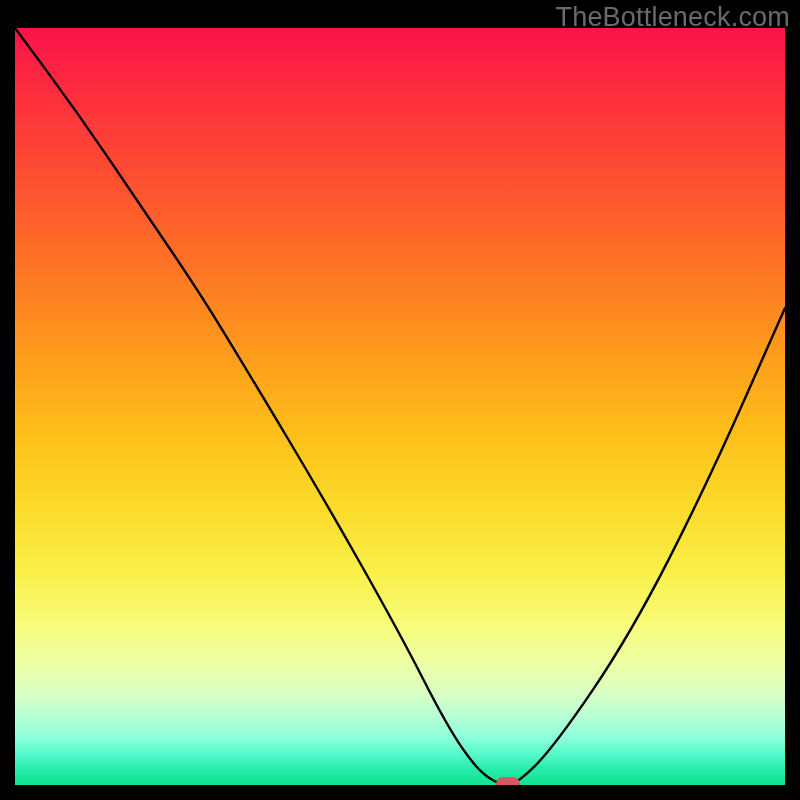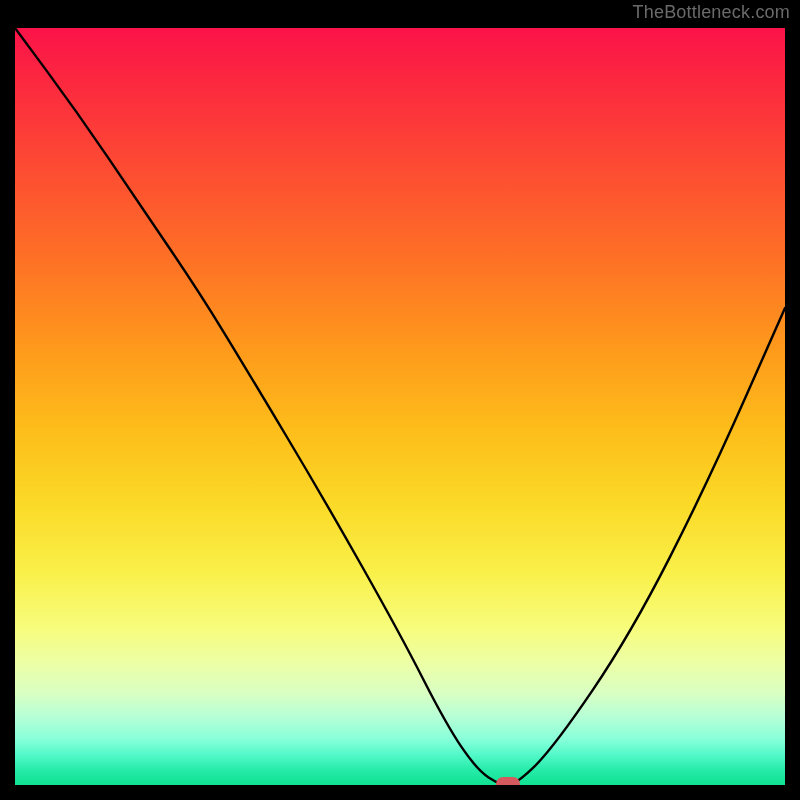--- a/index.html
+++ b/index.html
@@ -15,21 +15,21 @@
     position: relative;
     width: 800px;
     height: 800px;
     background: #000;
   }
   .watermark {
     position: absolute;
     top: 2px;
     right: 10px;
     color: #6a6a6a;
-    font-size: 18px;
+    font-size: 27px;
     font-weight: 500;
     letter-spacing: 0.2px;
     z-index: 5;
   }
   .plot {
     position: absolute;
     left: 15px;
     top: 28px;
     width: 770px;
     height: 757px;

